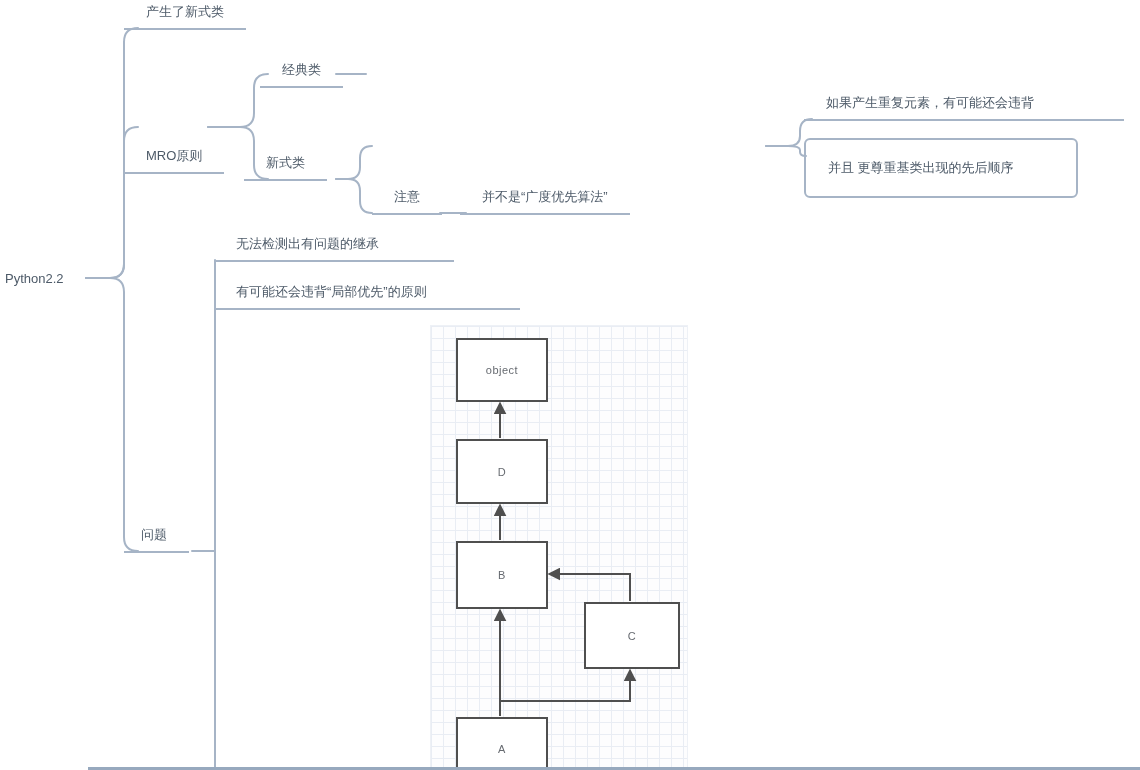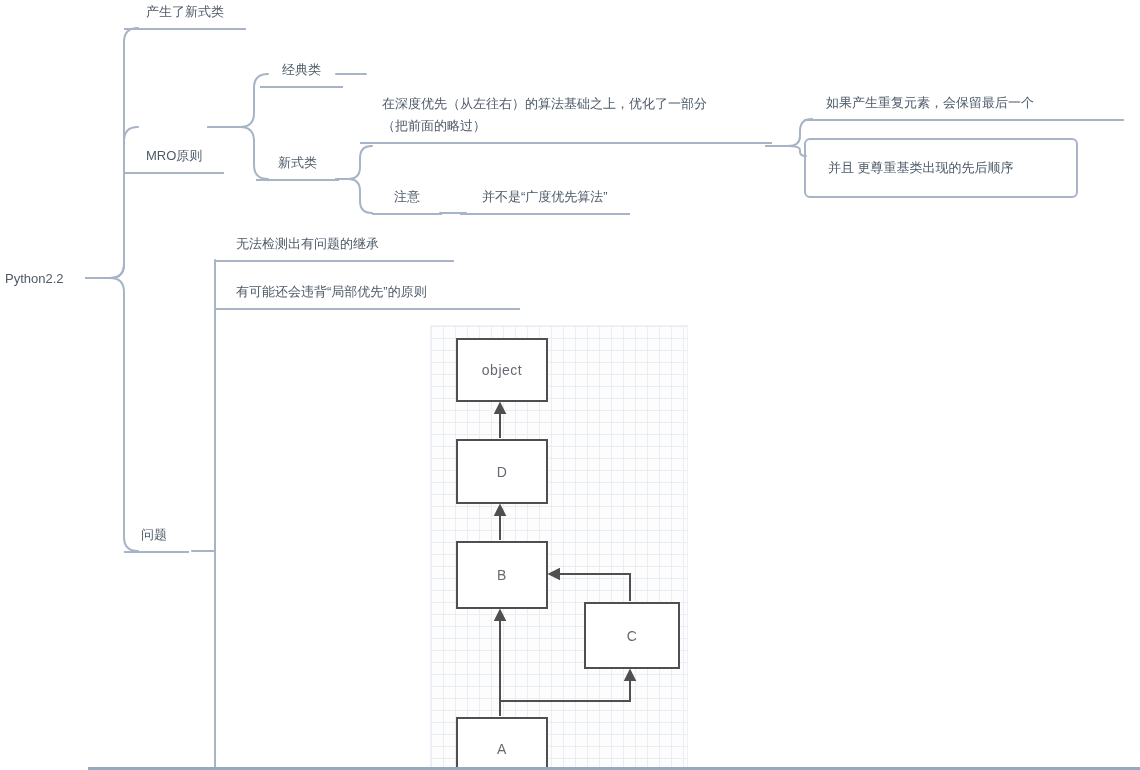--- a/index.html
+++ b/index.html
@@ -48,21 +48,21 @@
     background-size:12px 12px;
     border:1px solid #eef1f6;
   }
   .diagram-arrows{position:absolute;left:0;top:0;pointer-events:none;}
   .arrow-line{fill:none;stroke:var(--diagram-stroke);stroke-width:2;}
   .dbox{
     position:absolute;
     background:#ffffff;
     border:2px solid var(--diagram-stroke);
     display:flex;align-items:center;justify-content:center;
-    font-size:14px;color:#666a70;
+    font-size:11px;color:#666a70;
     letter-spacing:0.5px;
   }
   .scrollbar{
     position:absolute;
     left:88px;top:767px;
     width:1052px;height:3px;
     background:#97a9be;
   }
 </style>
 </head>
@@ -88,25 +88,24 @@
 
   <div class="topic root" style="left:0px;top:267px;">Python2.2</div>
 
   <div class="topic" style="left:124px;top:0px;">产生了新式类</div>
 
   <div class="topic" style="left:124px;top:99px;margin-top:45px;">MRO原则</div>
 
   <div class="topic" style="left:260px;top:58px;">经典类</div>
 
 
-  <div class="topic" style="left:256px;top:151px;">新式类</div>
+  <div class="topic" style="left:244px;top:151px;">新式类</div>
 
-  <div class="topic multiline" style="left:360px;top:92px;">在深度优先（从左往右）的算法基础之上，优化了一部分（把前面的略过）</div>
 
-  <div class="topic" style="left:804px;top:91px;min-width:276px;">如果产生重复元素，会保留最后一个</div>
+  <div class="topic" style="left:804px;top:91px;min-width:276px;">如果产生重复元素，有可能还会违背</div>
 
   <div class="topic boxed" style="left:804px;top:138px;">并且 更尊重基类出现的先后顺序</div>
 
   <div class="topic" style="left:372px;top:185px;">注意</div>
 
   <div class="topic" style="left:460px;top:185px;">并不是“广度优先算法”</div>
 
   <div class="topic" style="left:214px;top:280px;min-width:262px;">有可能还会违背“局部优先”的原则</div>
 
   <div class="topic" style="left:214px;top:232px;min-width:196px;">无法检测出有问题的继承</div>

